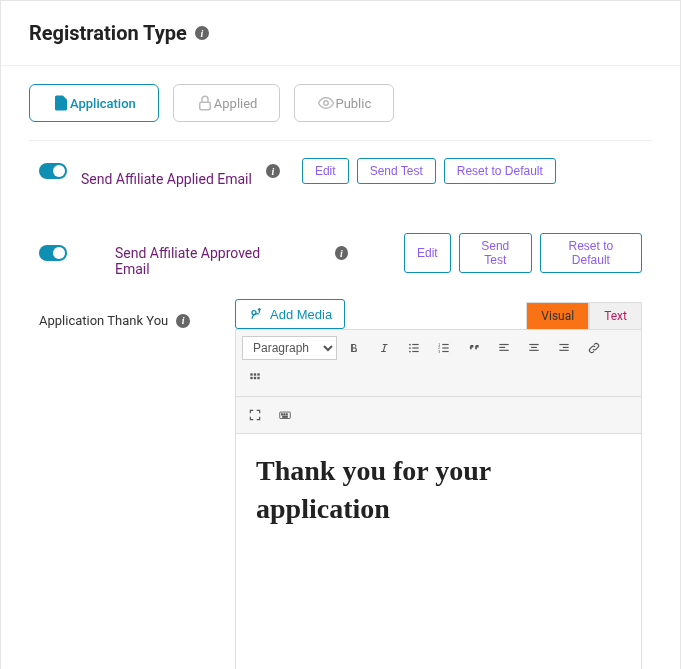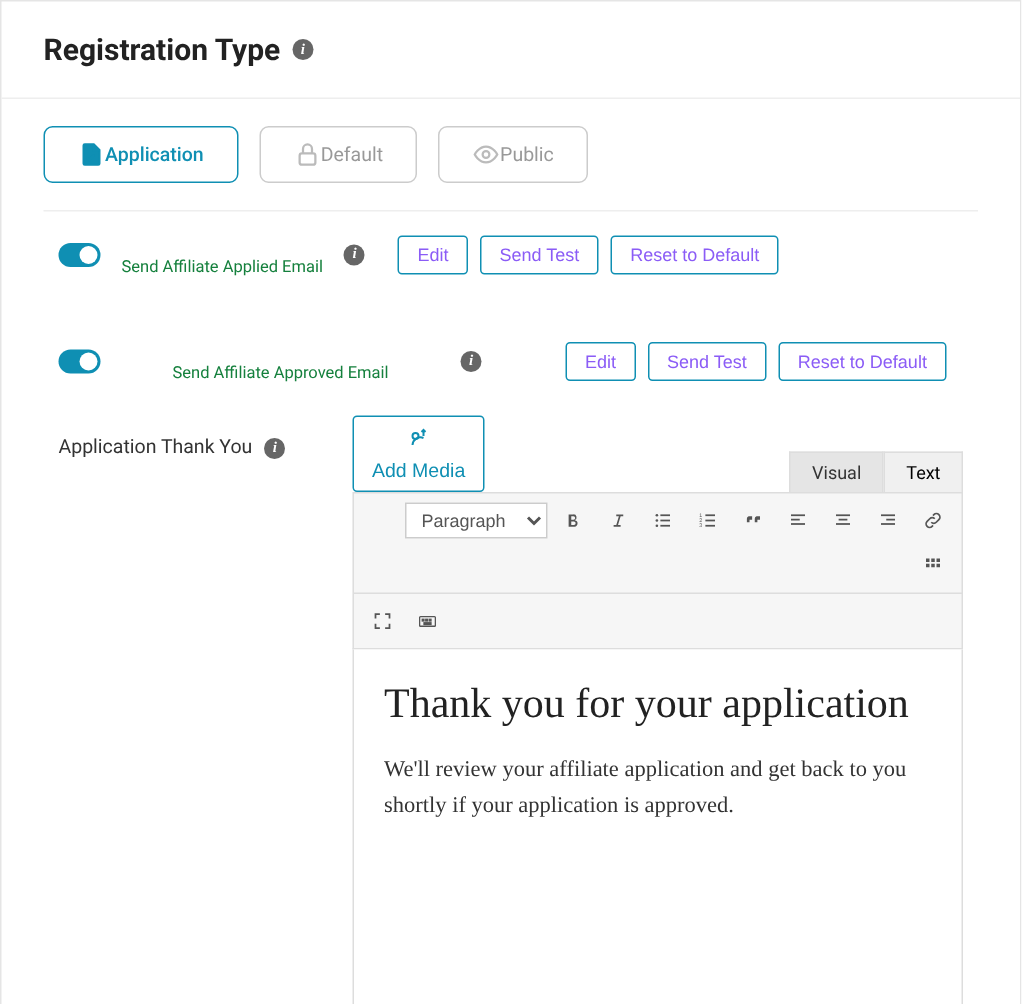--- a/index.html
+++ b/index.html
@@ -87,22 +87,22 @@
     content: "";
     position: absolute;
     width: 12px;
     height: 12px;
     border-radius: 50%;
     background: #fff;
     top: 2px;
     right: 2px;
   }
   .option-label {
-    font-size: 11px;
-    color: #15803d;
+    font-size: 14px;
+    color: #701a75;
     margin-top: 16px;
   }
   .small-buttons {
     display: flex;
     gap: 8px;
     margin-left: 8px;
   }
   .btn {
     border: 1px solid #0f8fb3;
     color: #8b5cf6;
@@ -139,48 +139,46 @@
     display: flex;
     align-items: center;
     gap: 6px;
     border: 1px solid #0f8fb3;
     color: #0f8fb3;
     background: #fff;
     padding: 6px 12px;
     border-radius: 3px;
     font-size: 13px;
     cursor: pointer;
-    flex-direction: column;
   }
   .add-media-btn svg { width: 16px; height: 16px; }
   .editor-tabs {
     display: flex;
   }
   .editor-tab {
     border: 1px solid #ddd;
     border-bottom: none;
     padding: 6px 14px;
     font-size: 12px;
     background: #f0f0f0;
     cursor: pointer;
-    color: #000000;
+    color: #be185d;
   }
   .editor-tab.active {
-    background: #e5e5e5;
+    background: #f97316;
     color: #333;
   }
   .editor-toolbar {
     border: 1px solid #ddd;
     background: #f6f6f6;
     padding: 5px 6px;
     display: flex;
     flex-wrap: wrap;
     gap: 4px;
     align-items: center;
-    justify-content: flex-end;
   }
   .format-select {
     border: 1px solid #ccc;
     background: #fff;
     padding: 3px 6px;
     font-size: 12px;
     color: #555;
     width: 95px;
     height: 24px;
   }
@@ -209,21 +207,21 @@
     border: 1px solid #ddd;
     border-top: none;
     background: #fff;
     padding: 18px 20px;
     min-height: 280px;
     position: relative;
   }
   .editor-content h1 {
     font-family: Georgia, "Times New Roman", serif;
     font-size: 28px;
-    font-weight: 400;
+    font-weight: 700;
     margin: 0 0 12px;
     line-height: 1.35;
     color: #222;
   }
   .editor-content p {
     font-family: Georgia, "Times New Roman", serif;
     font-size: 15px;
     margin: 0;
     color: #333;
     line-height: 1.6;
@@ -254,21 +252,21 @@
           <path d="M14 3v5h5"></path>
           <path d="M8 15l2 2 4-4" stroke-linecap="round"></path>
         </svg>
       <span>Application</span>
     </div>
     <div class="tab">
       <svg viewBox="0 0 24 24" fill="none" stroke="#bbb" stroke-width="2">
           <rect x="5" y="11" width="14" height="10" rx="2"></rect>
           <path d="M8 11V7a4 4 0 0 1 8 0v4"></path>
         </svg>
-      <span>Default</span>
+      <span>Applied</span>
     </div>
     <div class="tab">
       <svg viewBox="0 0 24 24" fill="none" stroke="#bbb" stroke-width="2">
           <path d="M2 12s3.5-7 10-7 10 7 10 7-3.5 7-10 7-10-7-10-7z"></path>
           <circle cx="12" cy="12" r="3"></circle>
         </svg>
       <span>Public</span>
     </div>
   </div>
 
@@ -407,20 +405,19 @@
               <rect x="6" y="10" width="2" height="2" fill="#555"></rect>
               <rect x="10" y="10" width="2" height="2" fill="#555"></rect>
               <rect x="14" y="10" width="2" height="2" fill="#555"></rect>
               <rect x="8" y="14" width="8" height="2" fill="#555"></rect>
             </svg>
           </button>
       </div>
 
       <div class="editor-content">
         <h1>Thank you for your application</h1>
-        <p>We'll review your affiliate application and get back to you shortly if your application is approved.</p>
         <svg class="resize-handle" viewBox="0 0 12 12">
             <path stroke="#bbb" d="M11 3L3 11M11 7L7 11M11 11L11 11"></path>
           </svg>
       </div>
     </div>
   </div>
 </div>
 
 </body></html>

